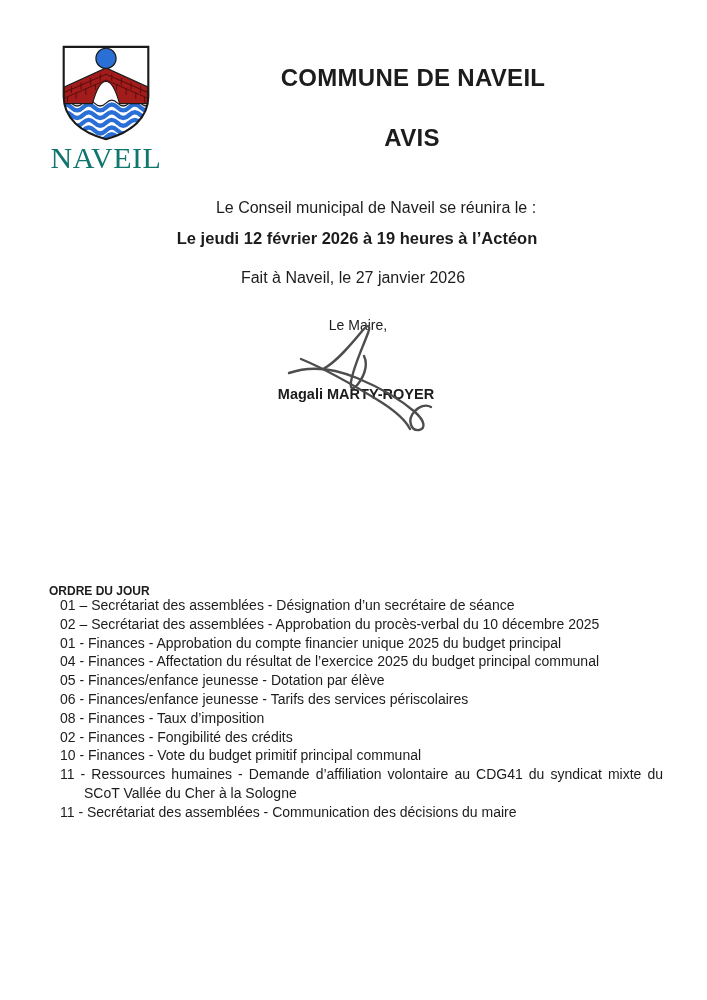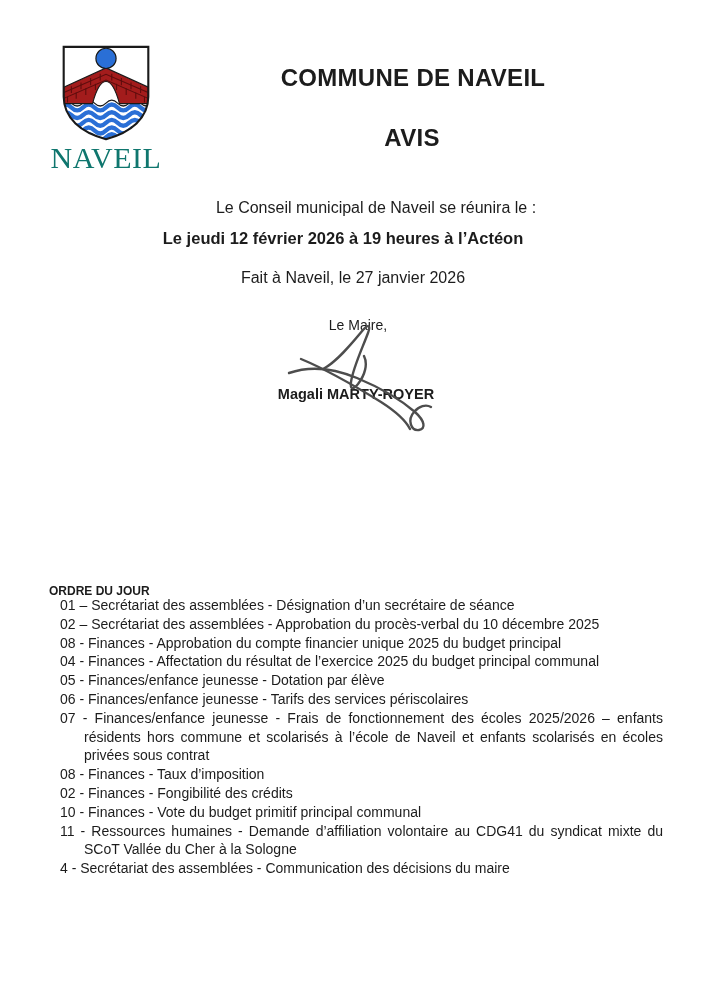--- a/index.html
+++ b/index.html
@@ -103,46 +103,45 @@
   </svg>
 
   <div class="abs logo-caption" style="left:49px; top:141px;">NAVEIL</div>
 
   <div class="abs cx doc-title" style="left:413px; top:64px;">COMMUNE DE NAVEIL</div>
 
   <div class="abs cx doc-subtitle" style="left:412px; top:124px;">AVIS</div>
 
   <div class="abs cx intro-line" style="left:376px; top:199px;">Le Conseil municipal de Naveil se réunira le :</div>
 
-  <div class="abs cx meeting-line" style="left:343px; top:229px;">Le jeudi 12 février 2026 à 19 heures à l’Actéon</div>
+  <div class="abs cx meeting-line" style="left:357px; top:229px;">Le jeudi 12 février 2026 à 19 heures à l’Actéon</div>
 
   <div class="abs cx date-line" style="left:353px; top:269px;">Fait à Naveil, le 27 janvier 2026</div>
 
   <div class="abs cx maire-line" style="left:358px; top:307px;">Le Maire,</div>
 
   <svg class="abs signature-svg" style="left:285px; top:324px;" width="150" height="112" viewBox="0 0 150 112">
     <g fill="none" stroke-width="2.4" stroke-linecap="round" stroke="#4d4d4d">
       <path d="M 38 45 C 52 38 68 18 78 6 C 83 0 86 1 83 9 C 77 25 68 44 66 58 C 65 66 68 66 73 60 C 80 51 83 40 79 32"></path>
       <path d="M 4 49 C 24 42 48 44 72 54 C 96 64 116 76 130 88 C 140 97 141 105 134 106 C 126 107 122 96 129 88 C 134 82 141 80 146 83"></path>
       <path d="M 16 35 C 40 45 70 62 96 78 C 110 87 121 97 125 105"></path>
     </g>
   </svg>
 
   <div class="abs cx name-line" style="left:356px; top:386px;">Magali MARTY-ROYER</div>
 
   <div class="abs agenda-heading" style="left:49px; top:584px;">ORDRE DU JOUR</div>
 
   <div class="abs agenda-list" style="left:60px; top:596px;">
       <div class="agenda-item">01 – Secrétariat des assemblées - Désignation d’un secrétaire de séance</div>
       <div class="agenda-item">02 – Secrétariat des assemblées - Approbation du procès-verbal du 10 décembre 2025</div>
-      <div class="agenda-item">08 - Finances - Approbation du compte financier unique 2025 du budget principal</div>
+      <div class="agenda-item">01 - Finances - Approbation du compte financier unique 2025 du budget principal</div>
       <div class="agenda-item">04 - Finances - Affectation du résultat de l’exercice 2025 du budget principal communal</div>
       <div class="agenda-item">05 - Finances/enfance jeunesse - Dotation par élève</div>
       <div class="agenda-item">06 - Finances/enfance jeunesse - Tarifs des services périscolaires</div>
-      <div class="agenda-item">07 - Finances/enfance jeunesse - Frais de fonctionnement des écoles 2025/2026 – enfants résidents hors commune et scolarisés à l’école de Naveil et enfants scolarisés en écoles privées sous contrat</div>
       <div class="agenda-item">08 - Finances - Taux d’imposition</div>
       <div class="agenda-item">02 - Finances - Fongibilité des crédits</div>
       <div class="agenda-item">10 - Finances - Vote du budget primitif principal communal</div>
       <div class="agenda-item">11 - Ressources humaines - Demande d’affiliation volontaire au CDG41 du syndicat mixte du SCoT Vallée du Cher à la Sologne</div>
-      <div class="agenda-item">4 - Secrétariat des assemblées - Communication des décisions du maire</div>
+      <div class="agenda-item">11 - Secrétariat des assemblées - Communication des décisions du maire</div>
     </div>
 
 </div>
 
 </body></html>

